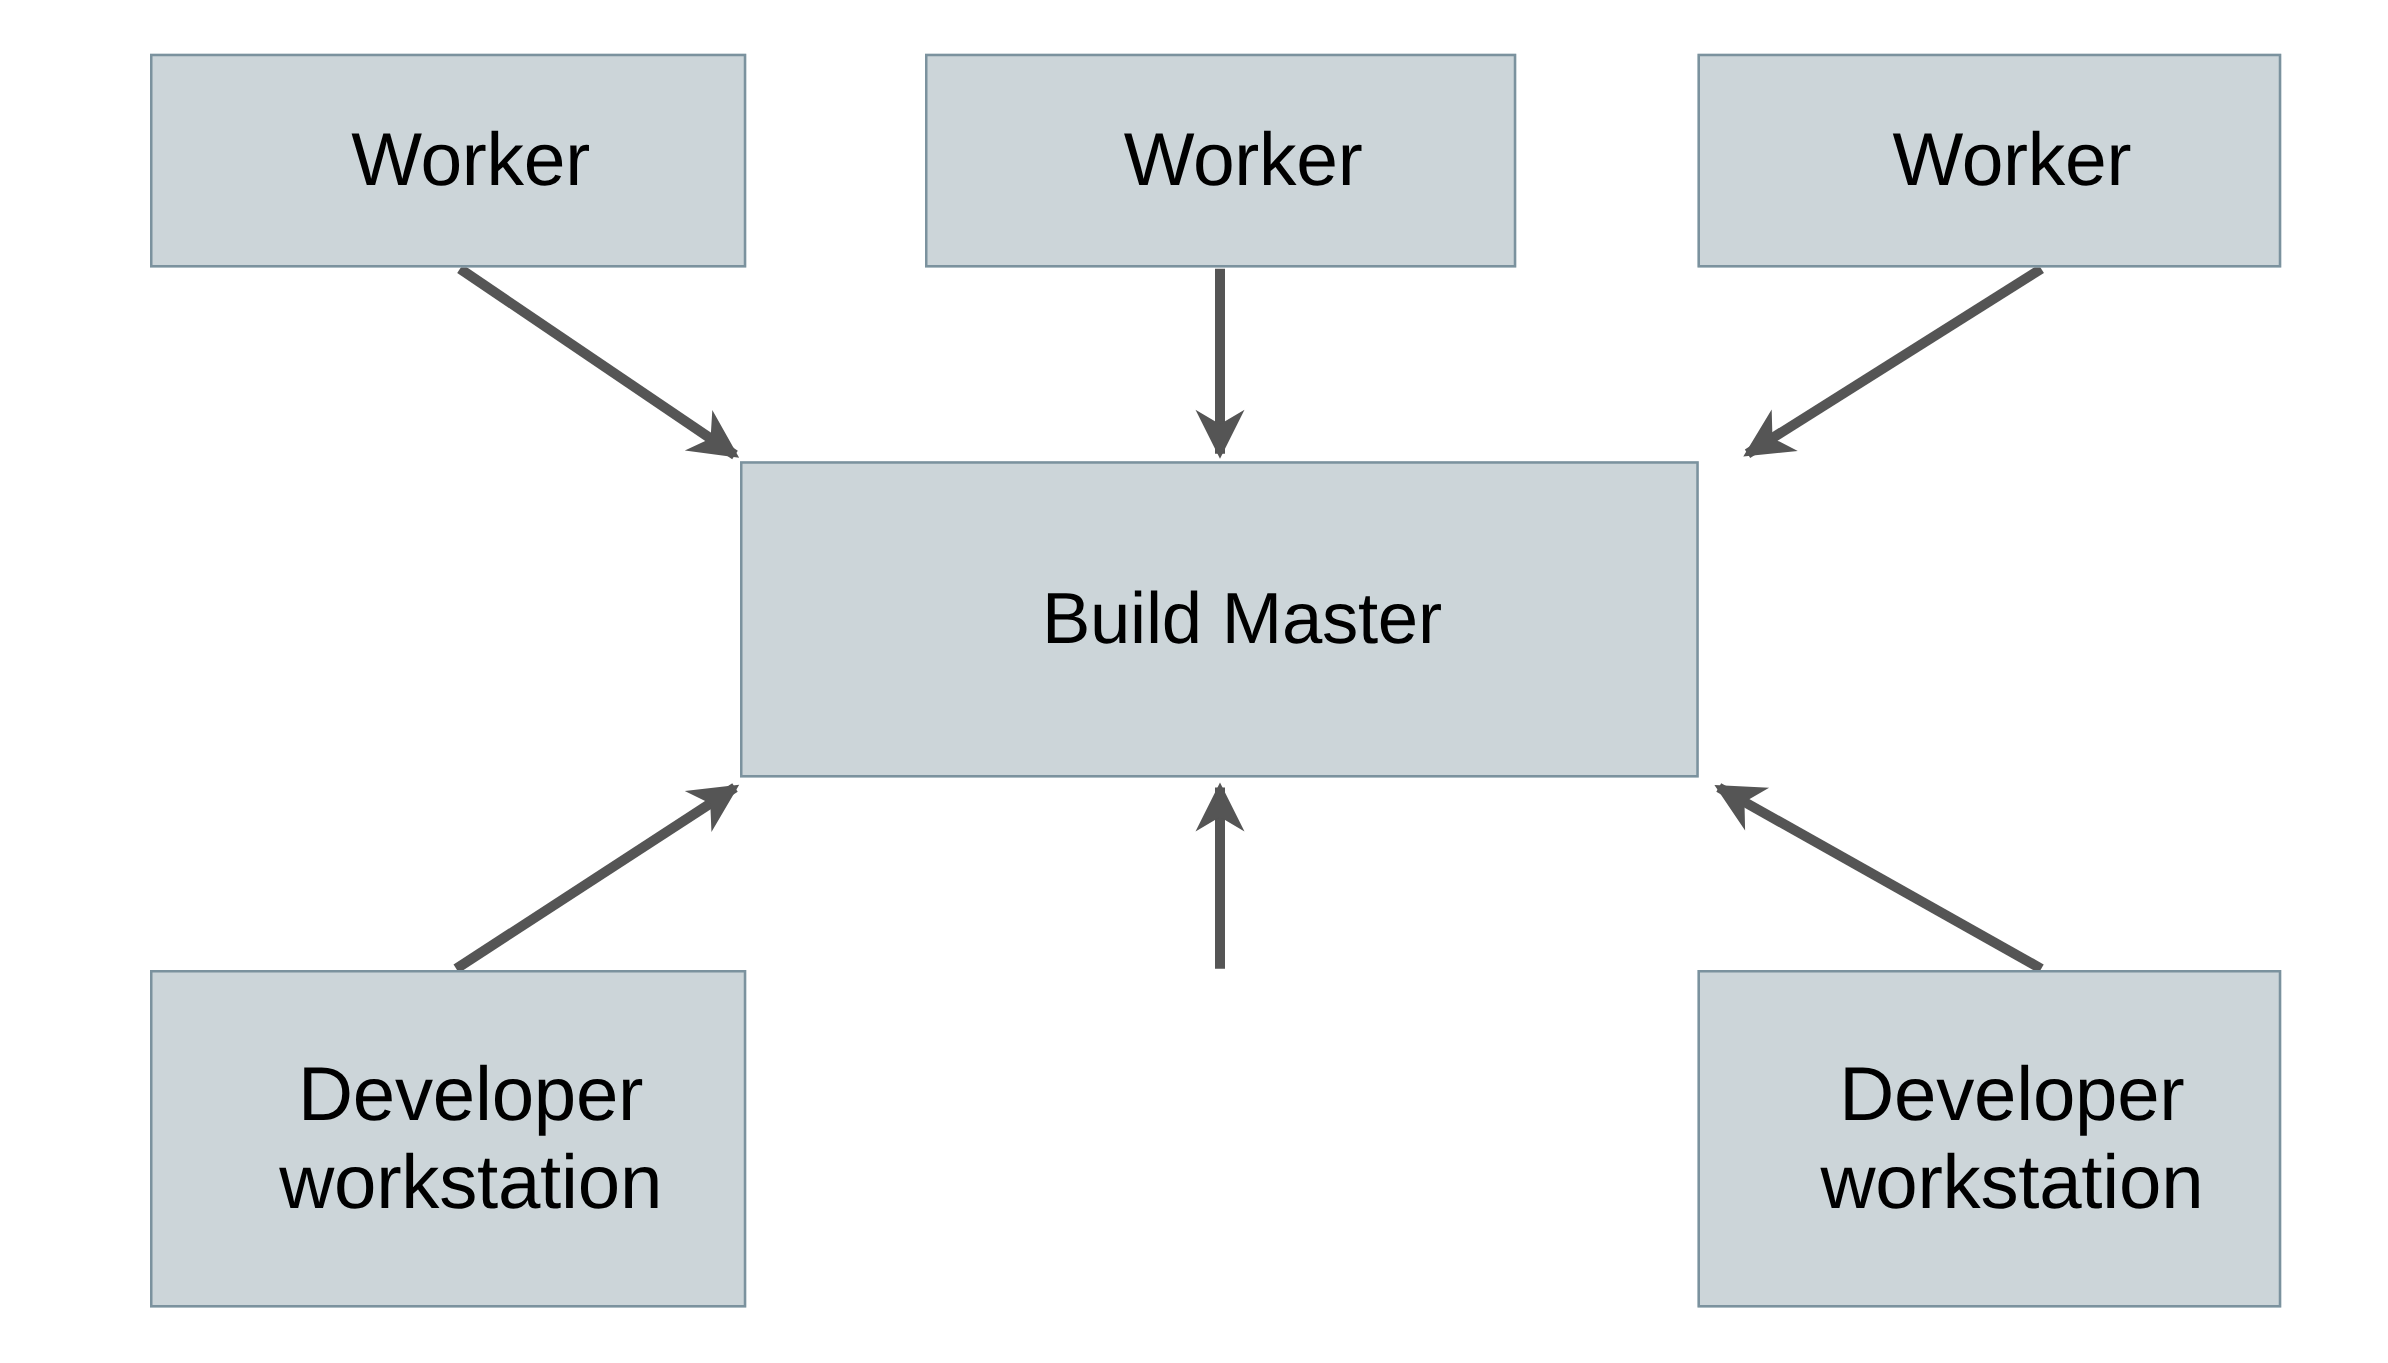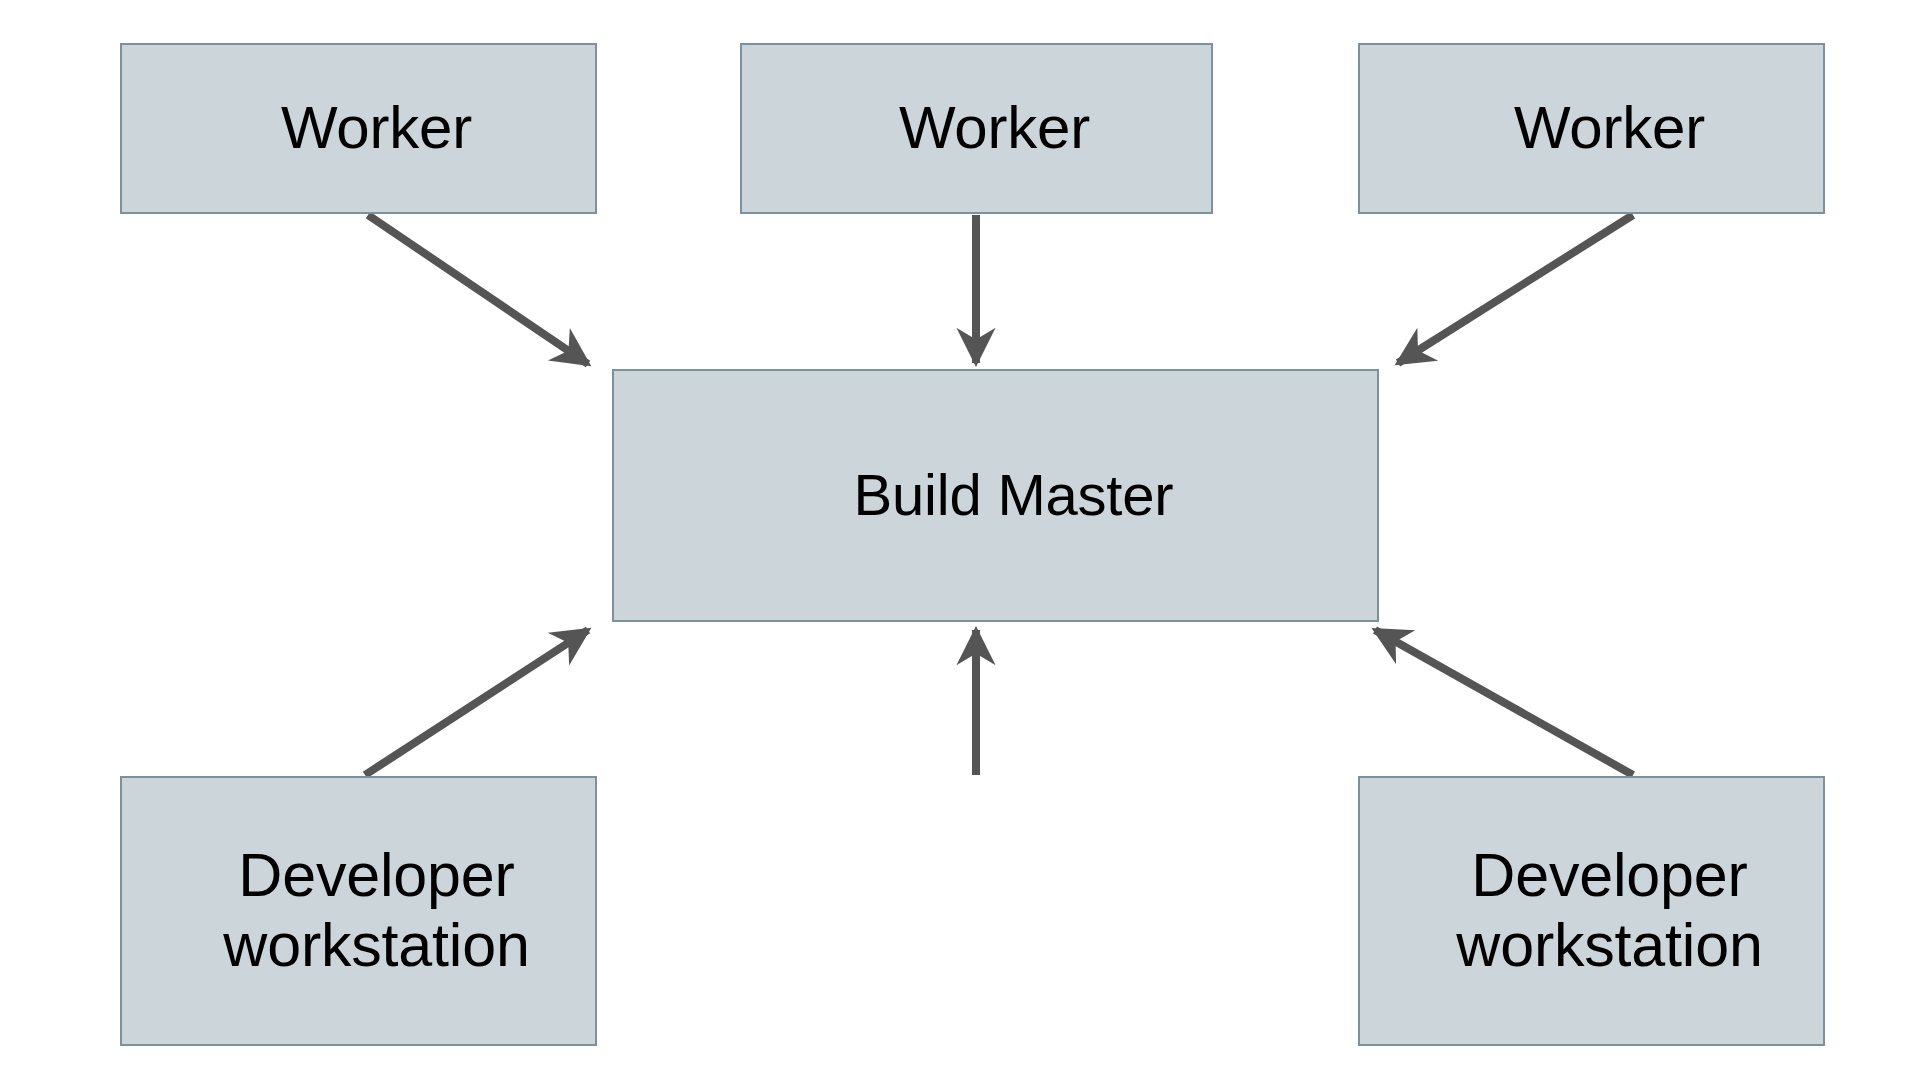--- a/index.html
+++ b/index.html
@@ -49,21 +49,21 @@
   }
   
   #node-worker-1 { left: 120px;  top: 43px;  width: 477px; height: 171px; }
   #node-worker-2 { left: 740px;  top: 43px;  width: 473px; height: 171px; }
   #node-worker-3 { left: 1358px; top: 43px;  width: 467px; height: 171px; }
   #node-worker-1 .node-label,
   #node-worker-2 .node-label,
   #node-worker-3 .node-label { font-size: 60px; }
 
   
-  #node-build-master { left: 612px; top: 369px; width: 767px; height: 253px; }
+  #node-build-master { left: 592px; top: 369px; width: 767px; height: 253px; }
   #node-build-master .node-label { font-size: 58px; }
 
   
   #node-dev-workstation-left  { left: 120px;  top: 776px; width: 477px; height: 270px; }
   #node-ci-server             { left: 740px;  top: 776px; width: 473px; height: 270px; }
   #node-dev-workstation-right { left: 1358px; top: 776px; width: 467px; height: 270px; }
   #node-dev-workstation-left .node-label,
   #node-dev-workstation-right .node-label { font-size: 61px; }
   #node-ci-server .node-label { font-size: 59px; }
 </style>

